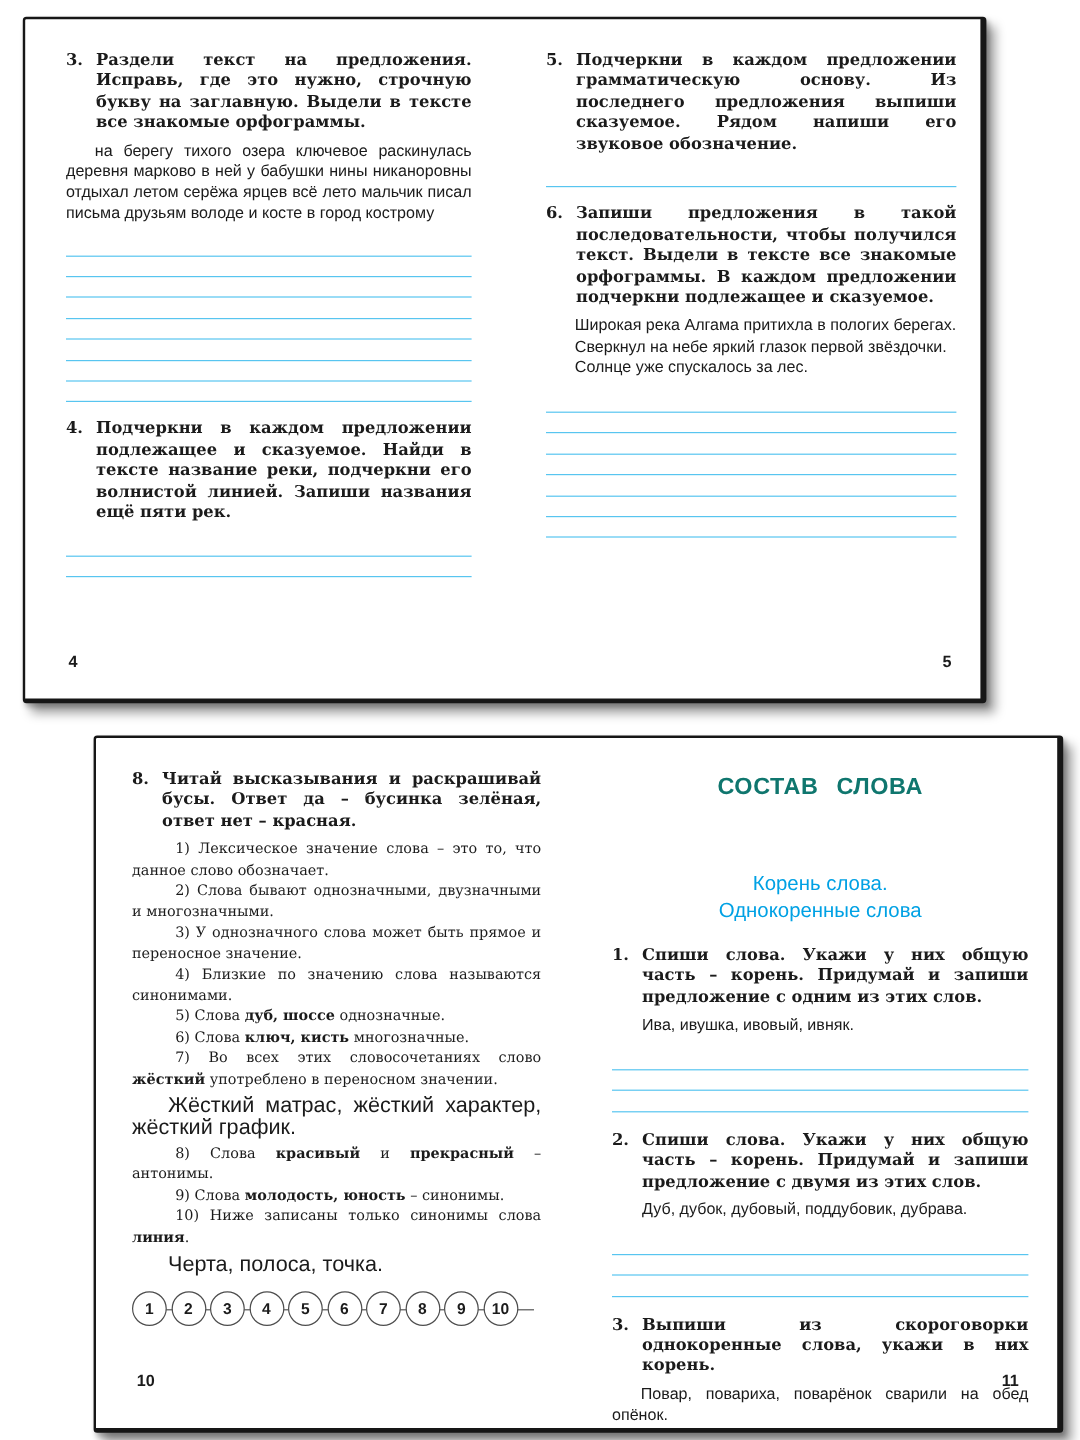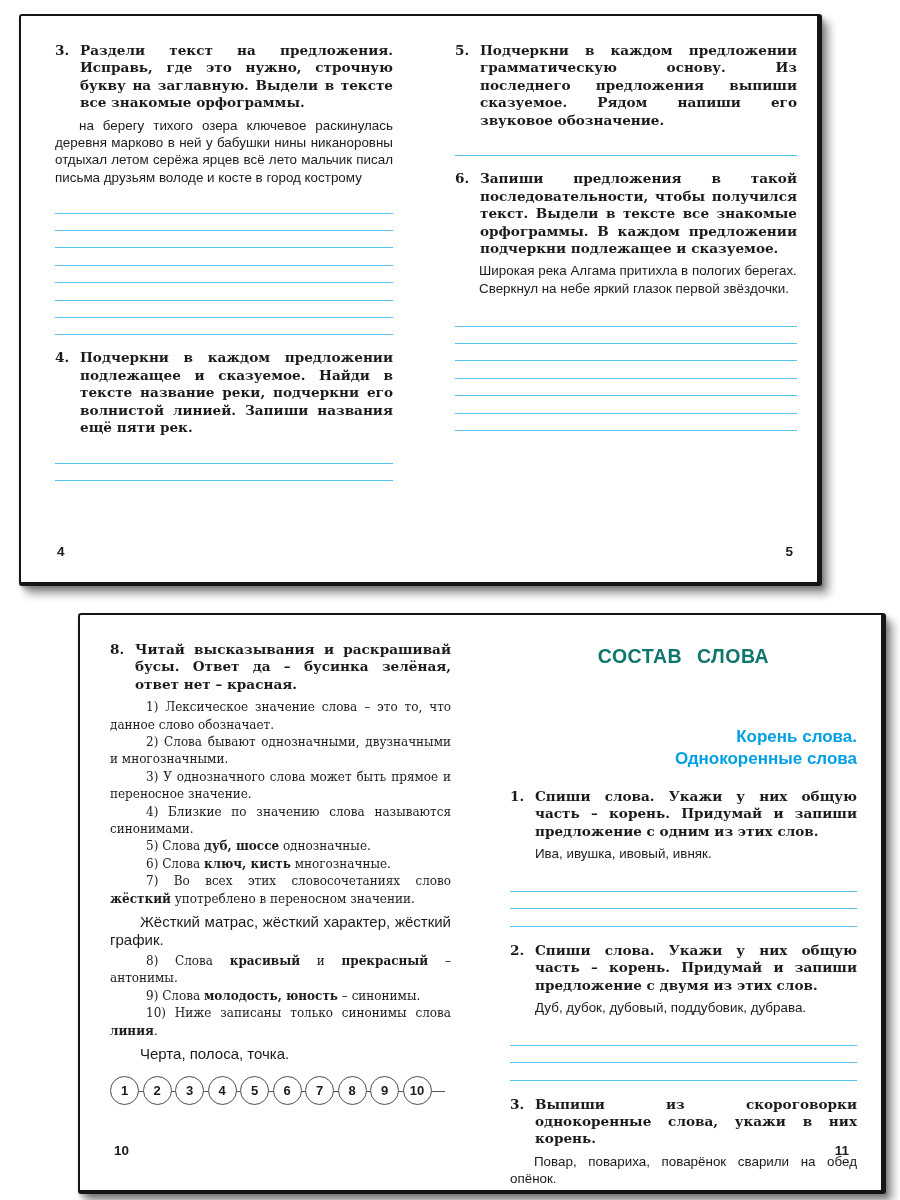--- a/index.html
+++ b/index.html
@@ -38,21 +38,21 @@
     font-size: 13.4px; line-height: 17.4px; text-align: justify;
     text-indent: 24px; margin: 5px 0 0 0;
   }
   .sent { margin: 0; }
   .serif-item {
     font-size: 12px; line-height: 17.4px; text-align: justify;
     text-indent: 36px; margin: 0;
   }
   .sans-insert {
     font-family: "Liberation Sans", "DejaVu Sans", sans-serif;
-    font-size: 15px; line-height: 17.4px; text-align: justify;
+    font-size: 18px; line-height: 17.4px; text-align: justify;
     text-indent: 30px; margin: 5px 0 5px 0;
   }
   .b { font-weight: bold; }
 
   .wlines { margin-top: 10px; }
   .wline  { height: 17.4px; border-bottom: 1.6px solid #58c5f0; }
 
   .pagenum {
     position: absolute; top: 528px;
     font-family: "Liberation Sans", "DejaVu Sans", sans-serif;
@@ -63,21 +63,21 @@
   #p10num { left: 34px; }
   #p11num { right: 32px; }
 
   .blue-h1 {
     color: #0f766e; font-family: "Liberation Sans", "DejaVu Sans", sans-serif;
     font-weight: bold; font-size: 19.5px; text-align: center;
     letter-spacing: 0.5px; word-spacing: 9px; margin-top: 8px;
   }
   .blue-h2 {
     color: #00a1e4; font-family: "Liberation Sans", "DejaVu Sans", sans-serif;
-    font-weight: bold; font-size: 17px; line-height: 22px; text-align: right;
+    font-weight: normal; font-size: 17px; line-height: 22px; text-align: center;
     margin-top: 58px;
   }
   .beads {
     display: flex; align-items: center; position: relative; margin-top: 14px;
   }
   .beads::before {
     content: ""; position: absolute; left: 6px; right: 6px; top: 50%;
     height: 1.5px; background: #555; 
   }
   .bead {
@@ -128,20 +128,21 @@
     </div>
     <div class="wlines">
       <div class="wline"></div>
     </div>
     <div class="ex" style="margin-top:14px">
       <span class="ex-num">6.</span>
       <div class="instr">Запиши предложения в такой последовательности, чтобы получился текст. Выдели в тексте все знакомые орфограммы. В каждом предложении подчеркни подлежащее и сказуемое.</div>
     </div>
     <p class="sans-para sent" style="margin-top:5px">Широкая река Алгама притихла в пологих берегах.</p>
     <p class="sans-para sent">Сверкнул на небе яркий глазок первой звёздочки.</p>
+    <p class="sans-para sent">Солнце уже спускалось за лес.</p>
     <div class="wlines" style="margin-top:12px">
       <div class="wline"></div>
       <div class="wline"></div>
       <div class="wline"></div>
       <div class="wline"></div>
       <div class="wline"></div>
       <div class="wline"></div>
       <div class="wline"></div>
     </div>
   </div>

